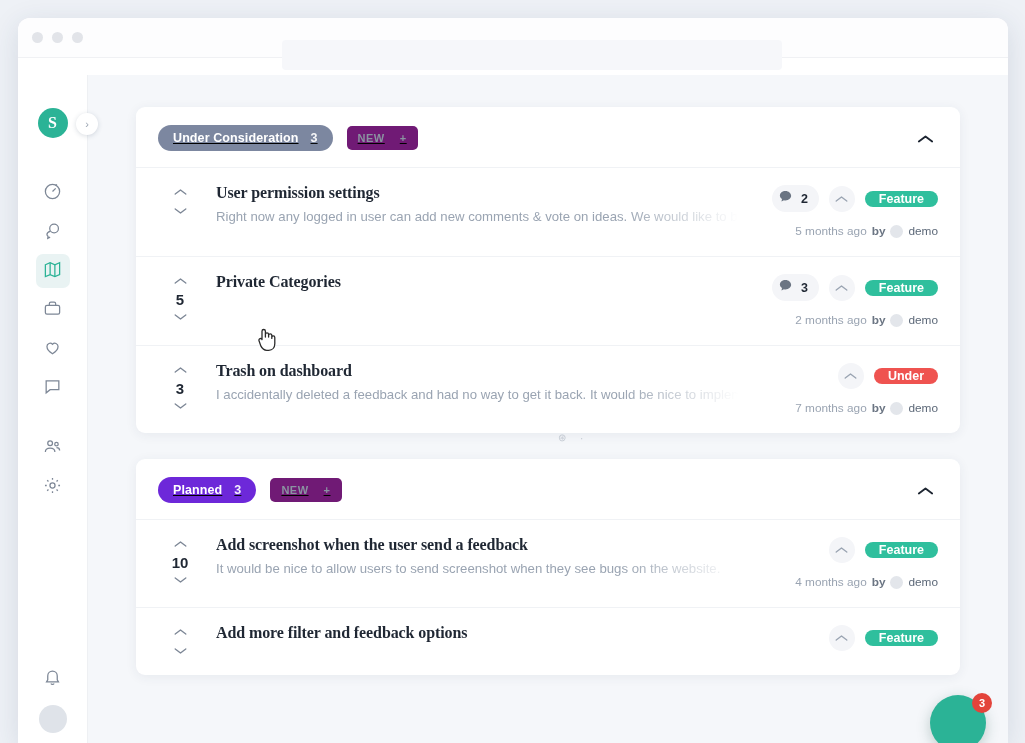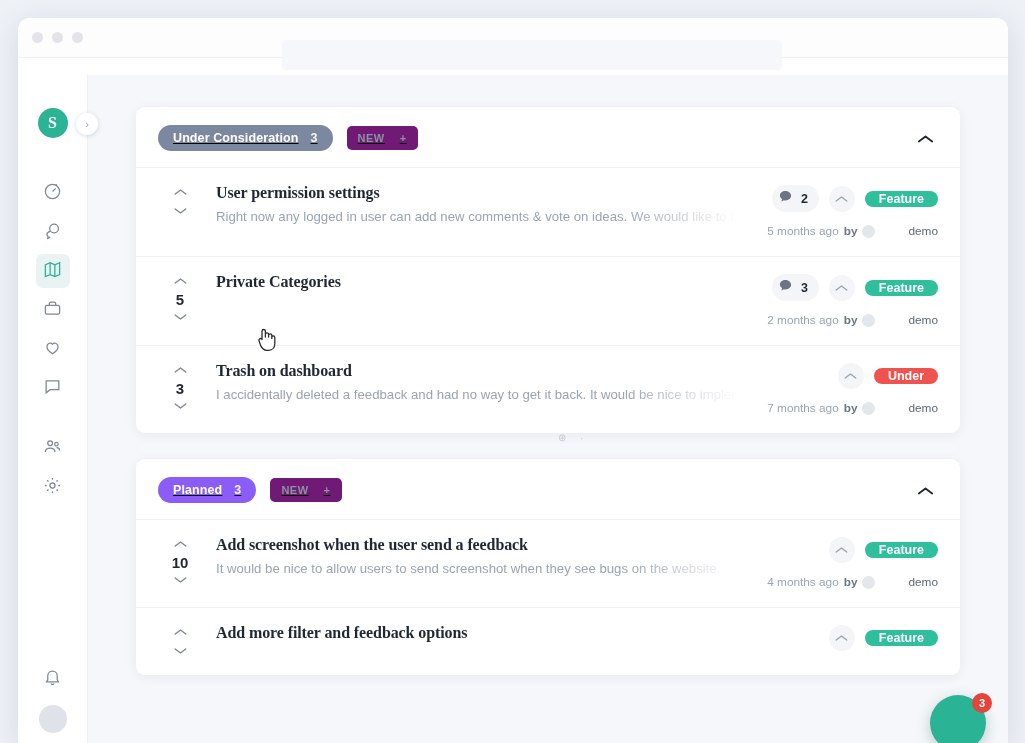--- a/index.html
+++ b/index.html
@@ -226,21 +226,21 @@
     color: #fff;
   }
   .side-meta {
     margin-top: 12px;
     font-size: 11.8px;
     color: #9aa4b2;
     display: flex; align-items: center; gap: 5px;
   }
   .side-meta .by { color: #6b7583; font-weight: bold; }
   .mini-avatar { width: 13px; height: 13px; border-radius: 50%; background: #e3e6eb; display:inline-block; }
-  .side-meta .author { color: #5c6878; margin-left: 28px; }
+  .side-meta .author { color: #5c6878; }
   
   .cursor-hand {
     position: absolute;
     left: 168px; top: 252px;
     width: 22px; height: 26px;
     z-index: 30;
     pointer-events: none;
   }
   
   .chat-widget {
@@ -486,21 +486,21 @@
                   <span>7 months ago</span>
                   <span class="by">by</span>
                   <span class="mini-avatar"></span>
                   <span class="author">demo</span>
                 </div>
               </div>
             </div>
           </div>
           <div class="section">
             <div class="section-head">
-              <span class="status-pill" style="background:#8b5cf6">
+              <span class="status-pill" style="background:#6d28d9">
                 <span>Planned</span>
                 <span class="cnt">3</span>
               </span>
               <span class="new-btn">
                 <span>NEW</span>
                 <span>+</span>
               </span>
               <span class="collapse-chevron"><svg width="17" height="10" viewBox="0 0 20 12" fill="none" stroke="currentColor" stroke-width="2.2" stroke-linecap="round" stroke-linejoin="round">
                   <path d="M2 9l8-6 8 6"></path>
                 </svg></span>

